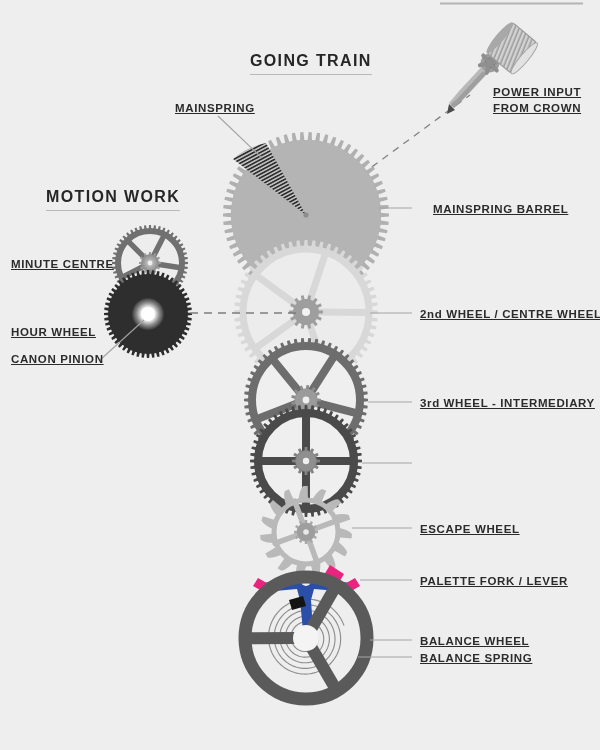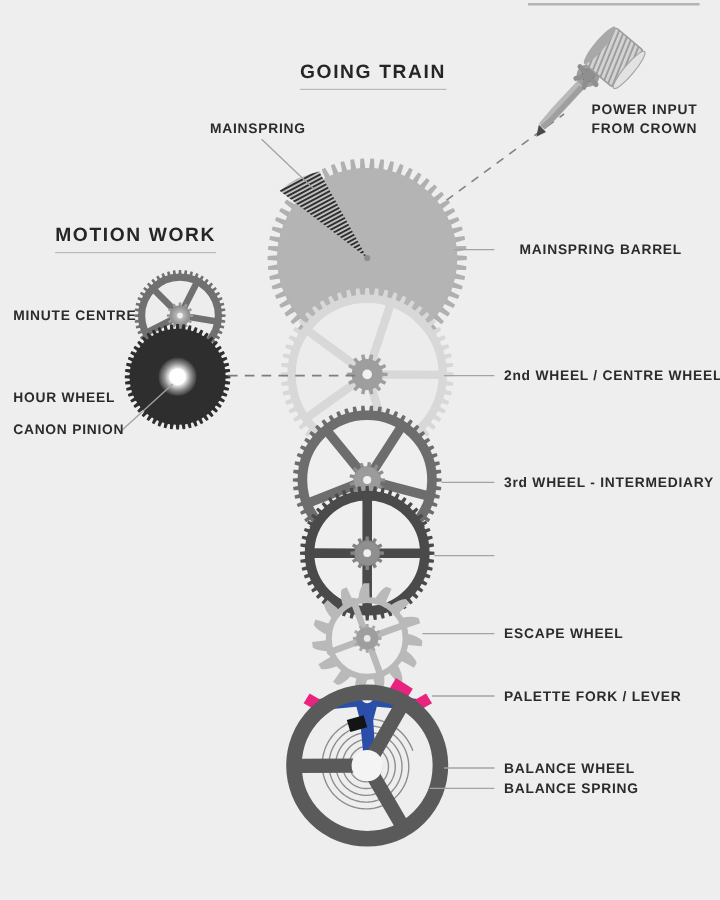--- a/index.html
+++ b/index.html
@@ -17,22 +17,22 @@
   .lbl{
     position:absolute;
     font-family:"Liberation Sans", sans-serif;
     font-weight:bold;
     color:#2b2b2b;
     letter-spacing:0.055em;
     white-space:nowrap;
     font-size:11.5px;
     line-height:1.32;
   }
-  .lbl.r{text-align:left;}
-  .lbl.l{text-align:left;}
+  .lbl.r{text-align:left;text-decoration:underline;}
+  .lbl.l{text-align:left;text-decoration:underline;}
 
   .sec-title{
     position:absolute;
     font-family:"Liberation Sans", sans-serif;
     font-weight:bold;
     color:#262626;
     letter-spacing:0.085em;
     font-size:16px;
     white-space:nowrap;
     padding-bottom:4px;

